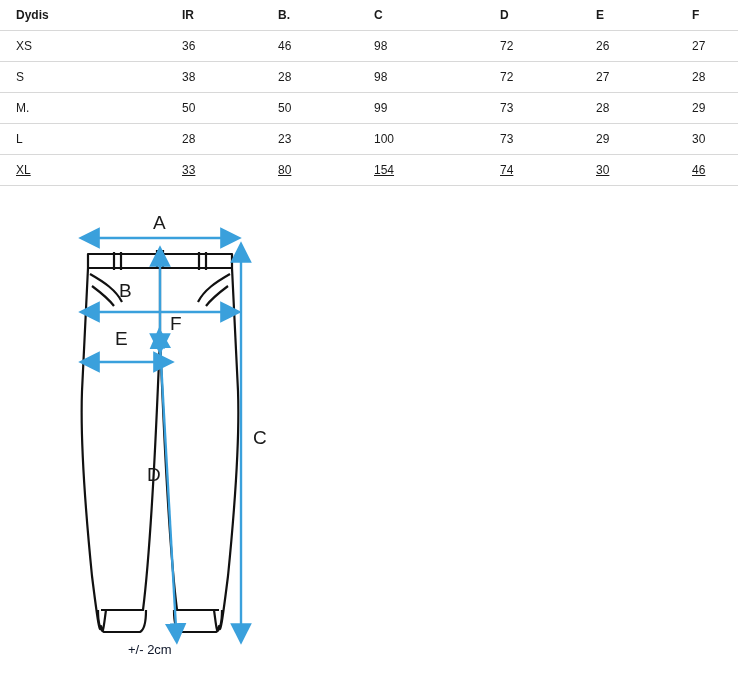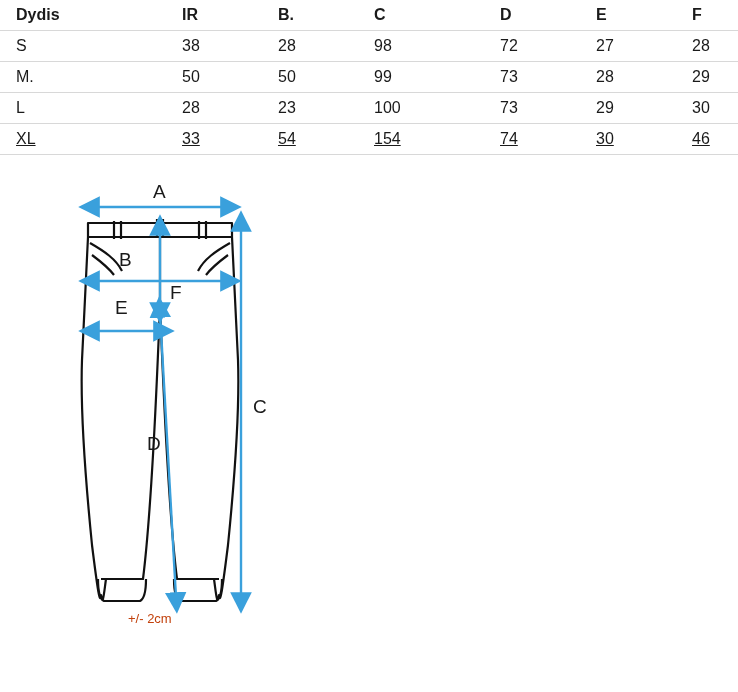--- a/index.html
+++ b/index.html
@@ -35,21 +35,21 @@
   table.size-table col.c5 { width: 96px; }
   table.size-table col.c6 { width: 46px; }
 
   table.size-table th,
   table.size-table td {
     text-align: left;
     padding: 0;
     height: 30px;
     vertical-align: middle;
     font-weight: normal;
-    font-size: 16px;
+    font-size: 12px;
     color: #1a1a1a;
   }
   table.size-table thead th {
     font-weight: bold;
     border-bottom: 1px solid #d8d8d8;
   }
   table.size-table tbody td {
     border-bottom: 1px solid #d8d8d8;
   }
   table.size-table tbody tr:last-child td {
@@ -68,21 +68,21 @@
     height: 498px;
   }
   .diagram-wrap svg {
     display: block;
   }
   .note {
     position: absolute;
     left: 128px;
     top: 456px;
     font-size: 13px;
-    color: #c2410c;
+    color: #0f172a;
     text-align: center;
   }
 </style>
 </head>
 <body>
 
 <div class="page">
 
   <table class="size-table">
     <colgroup>
@@ -100,20 +100,29 @@
         <th>IR</th>
         <th>B.</th>
         <th>C</th>
         <th>D</th>
         <th>E</th>
         <th>F</th>
       </tr>
     </thead>
     <tbody>
       <tr>
+        <td class="rowhead cell-pad-0">XS</td>
+        <td>36</td>
+        <td>46</td>
+        <td>98</td>
+        <td>72</td>
+        <td>26</td>
+        <td>27</td>
+      </tr>
+      <tr>
         <td class="rowhead cell-pad-0">S</td>
         <td>38</td>
         <td>28</td>
         <td>98</td>
         <td>72</td>
         <td>27</td>
         <td>28</td>
       </tr>
       <tr>
         <td class="rowhead cell-pad-0">M.</td>
@@ -129,21 +138,21 @@
         <td>28</td>
         <td>23</td>
         <td>100</td>
         <td>73</td>
         <td>29</td>
         <td>30</td>
       </tr>
       <tr>
         <td class="rowhead cell-pad-0">XL</td>
         <td>33</td>
-        <td>54</td>
+        <td>80</td>
         <td>154</td>
         <td>74</td>
         <td>30</td>
         <td>46</td>
       </tr>
     </tbody>
   </table>
 
   <div class="diagram-wrap">
     <svg width="738" height="498" viewBox="0 0 738 498" xmlns="http://www.w3.org/2000/svg">

